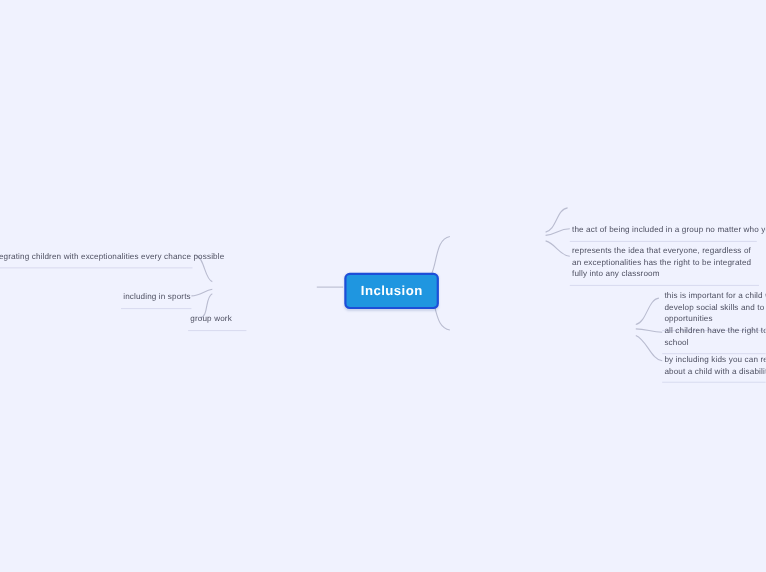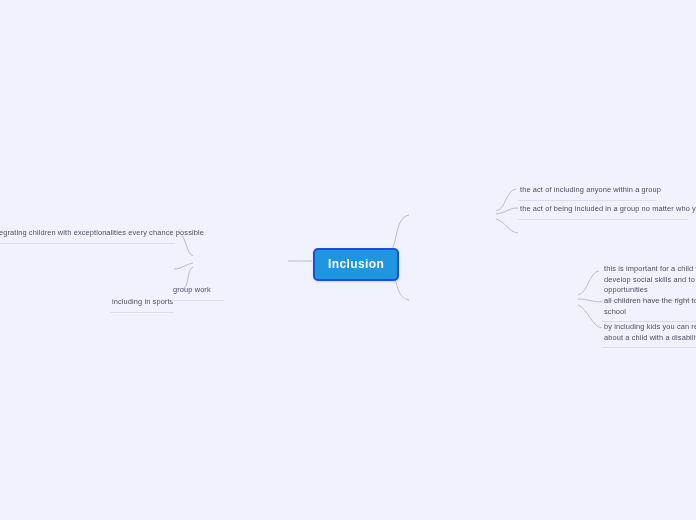--- a/index.html
+++ b/index.html
@@ -107,37 +107,37 @@
 
   <div class="node root-node" style="left:313px; top:248px;">
     <span>Inclusion</span>
   </div>
 
 
   <div class="node leaf-node nowrap" style="left:-3px; top:226px; width:178px;">
     <span>egrating children with exceptionalities every chance possible</span>
   </div>
 
-  <div class="node leaf-node nowrap" style="left:110px; top:263px; width:64px; text-align:left;margin-top:32px;">
+  <div class="node leaf-node nowrap" style="left:110px; top:263px; width:64px; text-align:left;">
     <span>including in sports</span>
   </div>
 
   <div class="node leaf-node nowrap" style="left:126px; top:283px; width:53px; text-align:left;margin-left:45px;">
     <span>group work</span>
   </div>
 
 
-  <div class="node leaf-node nowrap" style="left:518px; top:183px; width:138px;">
-    <span>the act of including anyone within a group</span>
-  </div>
 
   <div class="node leaf-node nowrap" style="left:518px; top:202px; width:170px;">
     <span>the act of being included in a group no matter who you are</span>
   </div>
 
+  <div class="node leaf-node" style="left:518px; top:221px; width:172px;">
+    <span>represents the idea that everyone, regardless of an exceptionalities has the right to be integrated fully into any classroom</span>
+  </div>
 
 
   <div class="node leaf-node" style="left:602px; top:262px; width:120px;">
     <div class="nowrap">this is important for a child who h</div>
     <div class="nowrap">develop social skills and to be pre</div>
     <div class="nowrap">opportunities</div>
   </div>
 
   <div class="node leaf-node" style="left:602px; top:294px; width:120px;">
     <div class="nowrap">all children have the right to deve</div>

